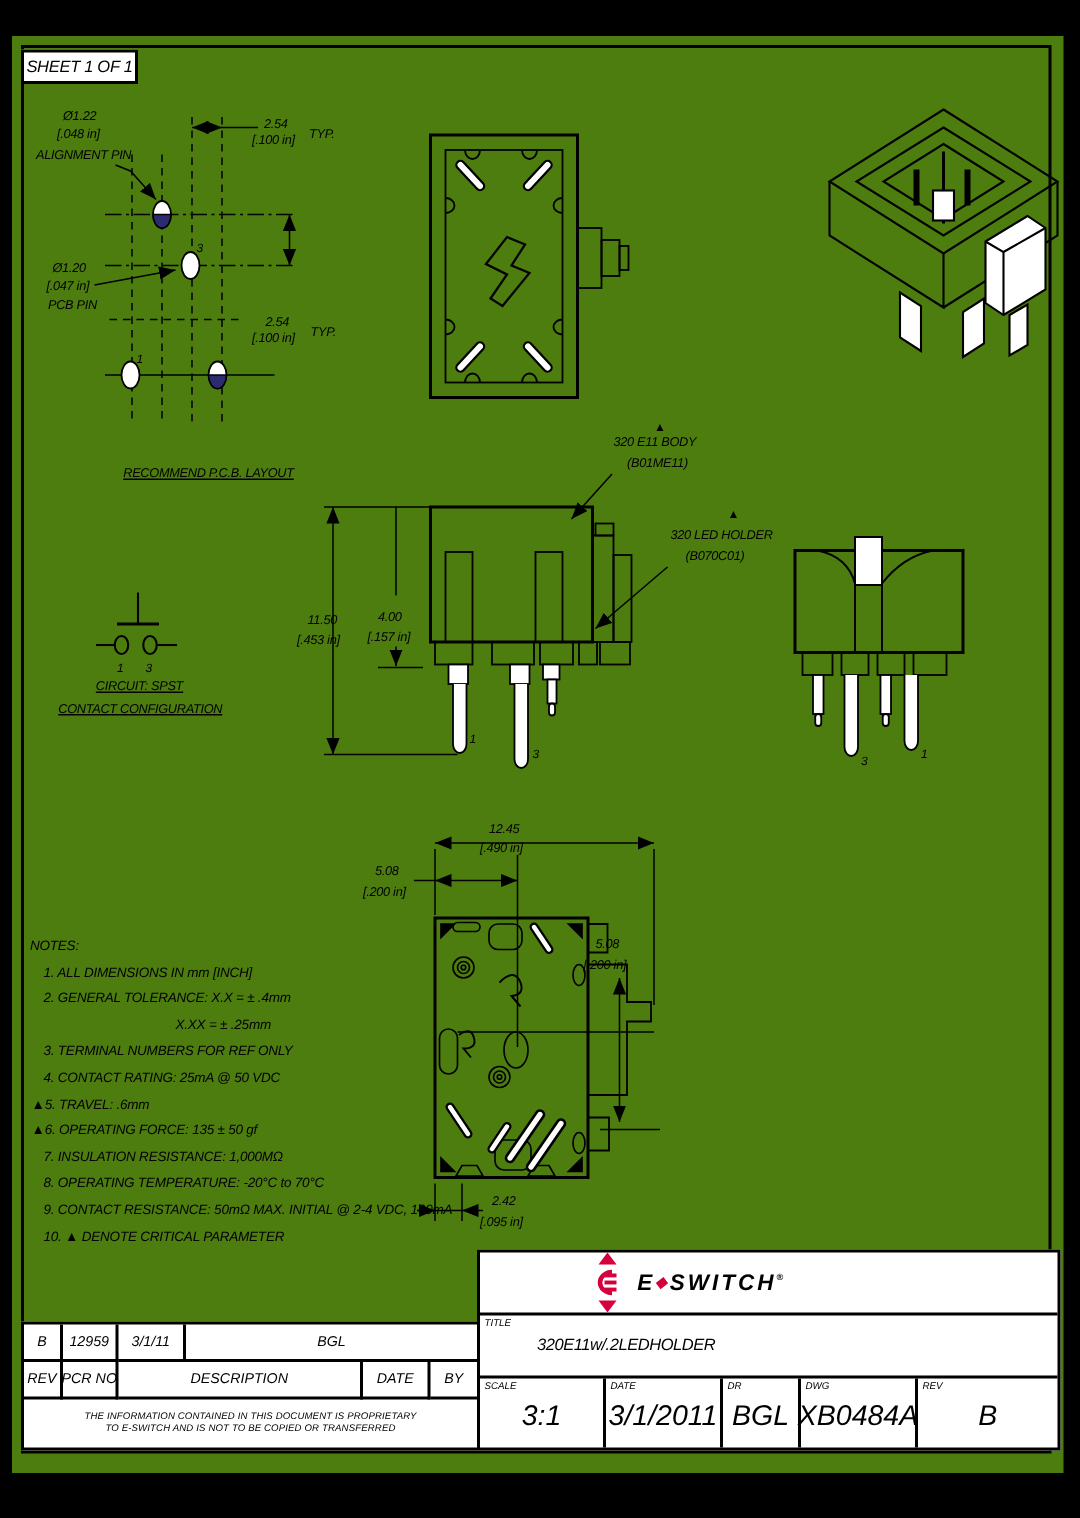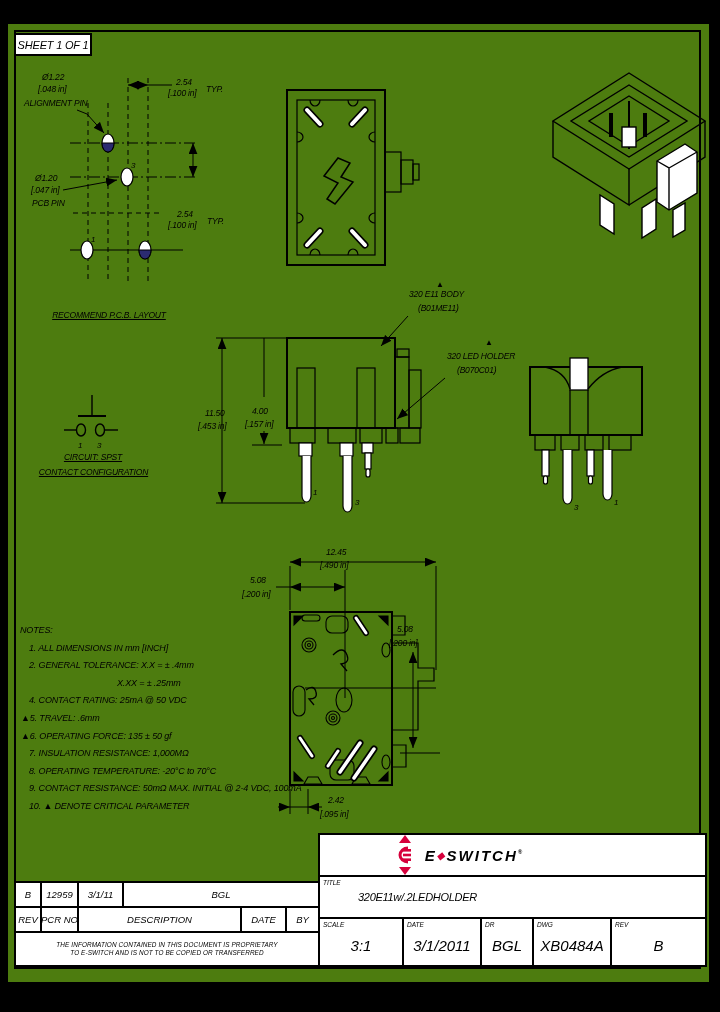--- a/index.html
+++ b/index.html
@@ -41,21 +41,21 @@
   .brand{display:flex;align-items:center;gap:8px;}
   .brand-text{font-size:15px;font-weight:bold;letter-spacing:2px;white-space:nowrap;}
   .brand-text .dia{color:var(--red);font-size:10px;vertical-align:2px;}
   .brand-text sup{font-size:6px;vertical-align:7px;letter-spacing:0;}
   .title-row{height:42px;border-bottom:2px solid #000;position:relative;display:flex;align-items:center;}
   .cell-label{position:absolute;left:3px;top:2px;font-size:6.5px;letter-spacing:0;}
   .title-text{margin-left:38px;font-size:11px;letter-spacing:-0.3px;white-space:nowrap;}
   .data-row{height:46px;display:flex;}
   .dcell{position:relative;border-right:2px solid #000;display:flex;align-items:center;justify-content:center;}
   .dcell:last-child{border-right:none;}
-  .dcell .val{font-size:15px;margin-top:6px;white-space:nowrap;}
+  .dcell .val{font-size:19px;margin-top:6px;white-space:nowrap;}
   .w-scale{width:84px;}.w-date2{width:78px;}.w-dr{width:52px;}.w-dwg{width:78px;}.w-rev2{flex:1;}
 </style>
 </head>
 <body>
 
 <div class="sheet" style="--red:#d6003c;">
   <div class="frame"></div>
   <div class="sheet-label">SHEET 1 OF 1</div>
 
   <svg style="left:7px;top:34px;" width="215" height="250" viewBox="0 0 215 250">
@@ -107,21 +107,21 @@
       <polyline points="62,52 72,56 89,75" marker-end="url(#arP)"></polyline>
       <line x1="48" y1="132" x2="102" y2="122" marker-end="url(#arP)"></line>
     </g>
     <text x="27" y="22">Ø1.22</text>
     <text x="23" y="34">[.048 in]</text>
     <text x="9" y="48">ALIGNMENT PIN</text>
     <text x="20" y="123">Ø1.20</text>
     <text x="16" y="135">[.047 in]</text>
     <text x="17" y="148">PCB PIN</text>
   </svg>
-  <div class="caption" style="left:36px;top:286px;width:130px;">RECOMMEND P.C.B. LAYOUT</div>
+  <div class="caption" style="left:66px;top:286px;width:130px;">RECOMMEND P.C.B. LAYOUT</div>
 
   <svg style="left:272px;top:56px;" width="150" height="195" viewBox="0 0 150 195">
     <g stroke="#000" fill="none">
       <rect x="7" y="10" width="98" height="175" stroke-width="2"></rect>
       <rect x="17" y="20" width="78" height="155" stroke-width="1.2"></rect>
       <rect x="105" y="72" width="16" height="40" stroke-width="1.2"></rect>
       <rect x="121" y="80" width="12" height="24" stroke-width="1.2"></rect>
       <rect x="133" y="84" width="6" height="16" stroke-width="1.2"></rect>
       <g stroke-width="1.2">
         <path d="M30,20 a5,6 0 0 0 10,0"></path>
@@ -337,20 +337,21 @@
       <line x1="88" y1="226" x2="98" y2="211" stroke="#000" stroke-width="6" stroke-linecap="round"></line>
       <line x1="88" y1="226" x2="98" y2="211" stroke="#fff" stroke-width="3" stroke-linecap="round"></line>
     </g>
   </svg>
 
   <div class="notes">
     <div class="ttl">NOTES:</div>
     <div class="line">1. ALL DIMENSIONS IN mm [INCH]</div>
     <div class="line">2. GENERAL TOLERANCE: X.X = ± .4mm</div>
     <div class="line sub">X.XX = ± .25mm</div>
+    <div class="line">3. TERMINAL NUMBERS FOR REF ONLY</div>
     <div class="line">4. CONTACT RATING:  25mA @ 50 VDC</div>
     <div class="line tri">▲5. TRAVEL: .6mm</div>
     <div class="line tri">▲6. OPERATING FORCE: 135 ± 50 gf</div>
     <div class="line">7. INSULATION RESISTANCE: 1,000MΩ</div>
     <div class="line">8. OPERATING TEMPERATURE: -20°C to 70°C</div>
     <div class="line">9. CONTACT RESISTANCE: 50mΩ MAX. INITIAL @ 2-4 VDC, 100mA</div>
     <div class="line">10. ▲ DENOTE CRITICAL PARAMETER</div>
   </div>
 
   <div class="revtable">

